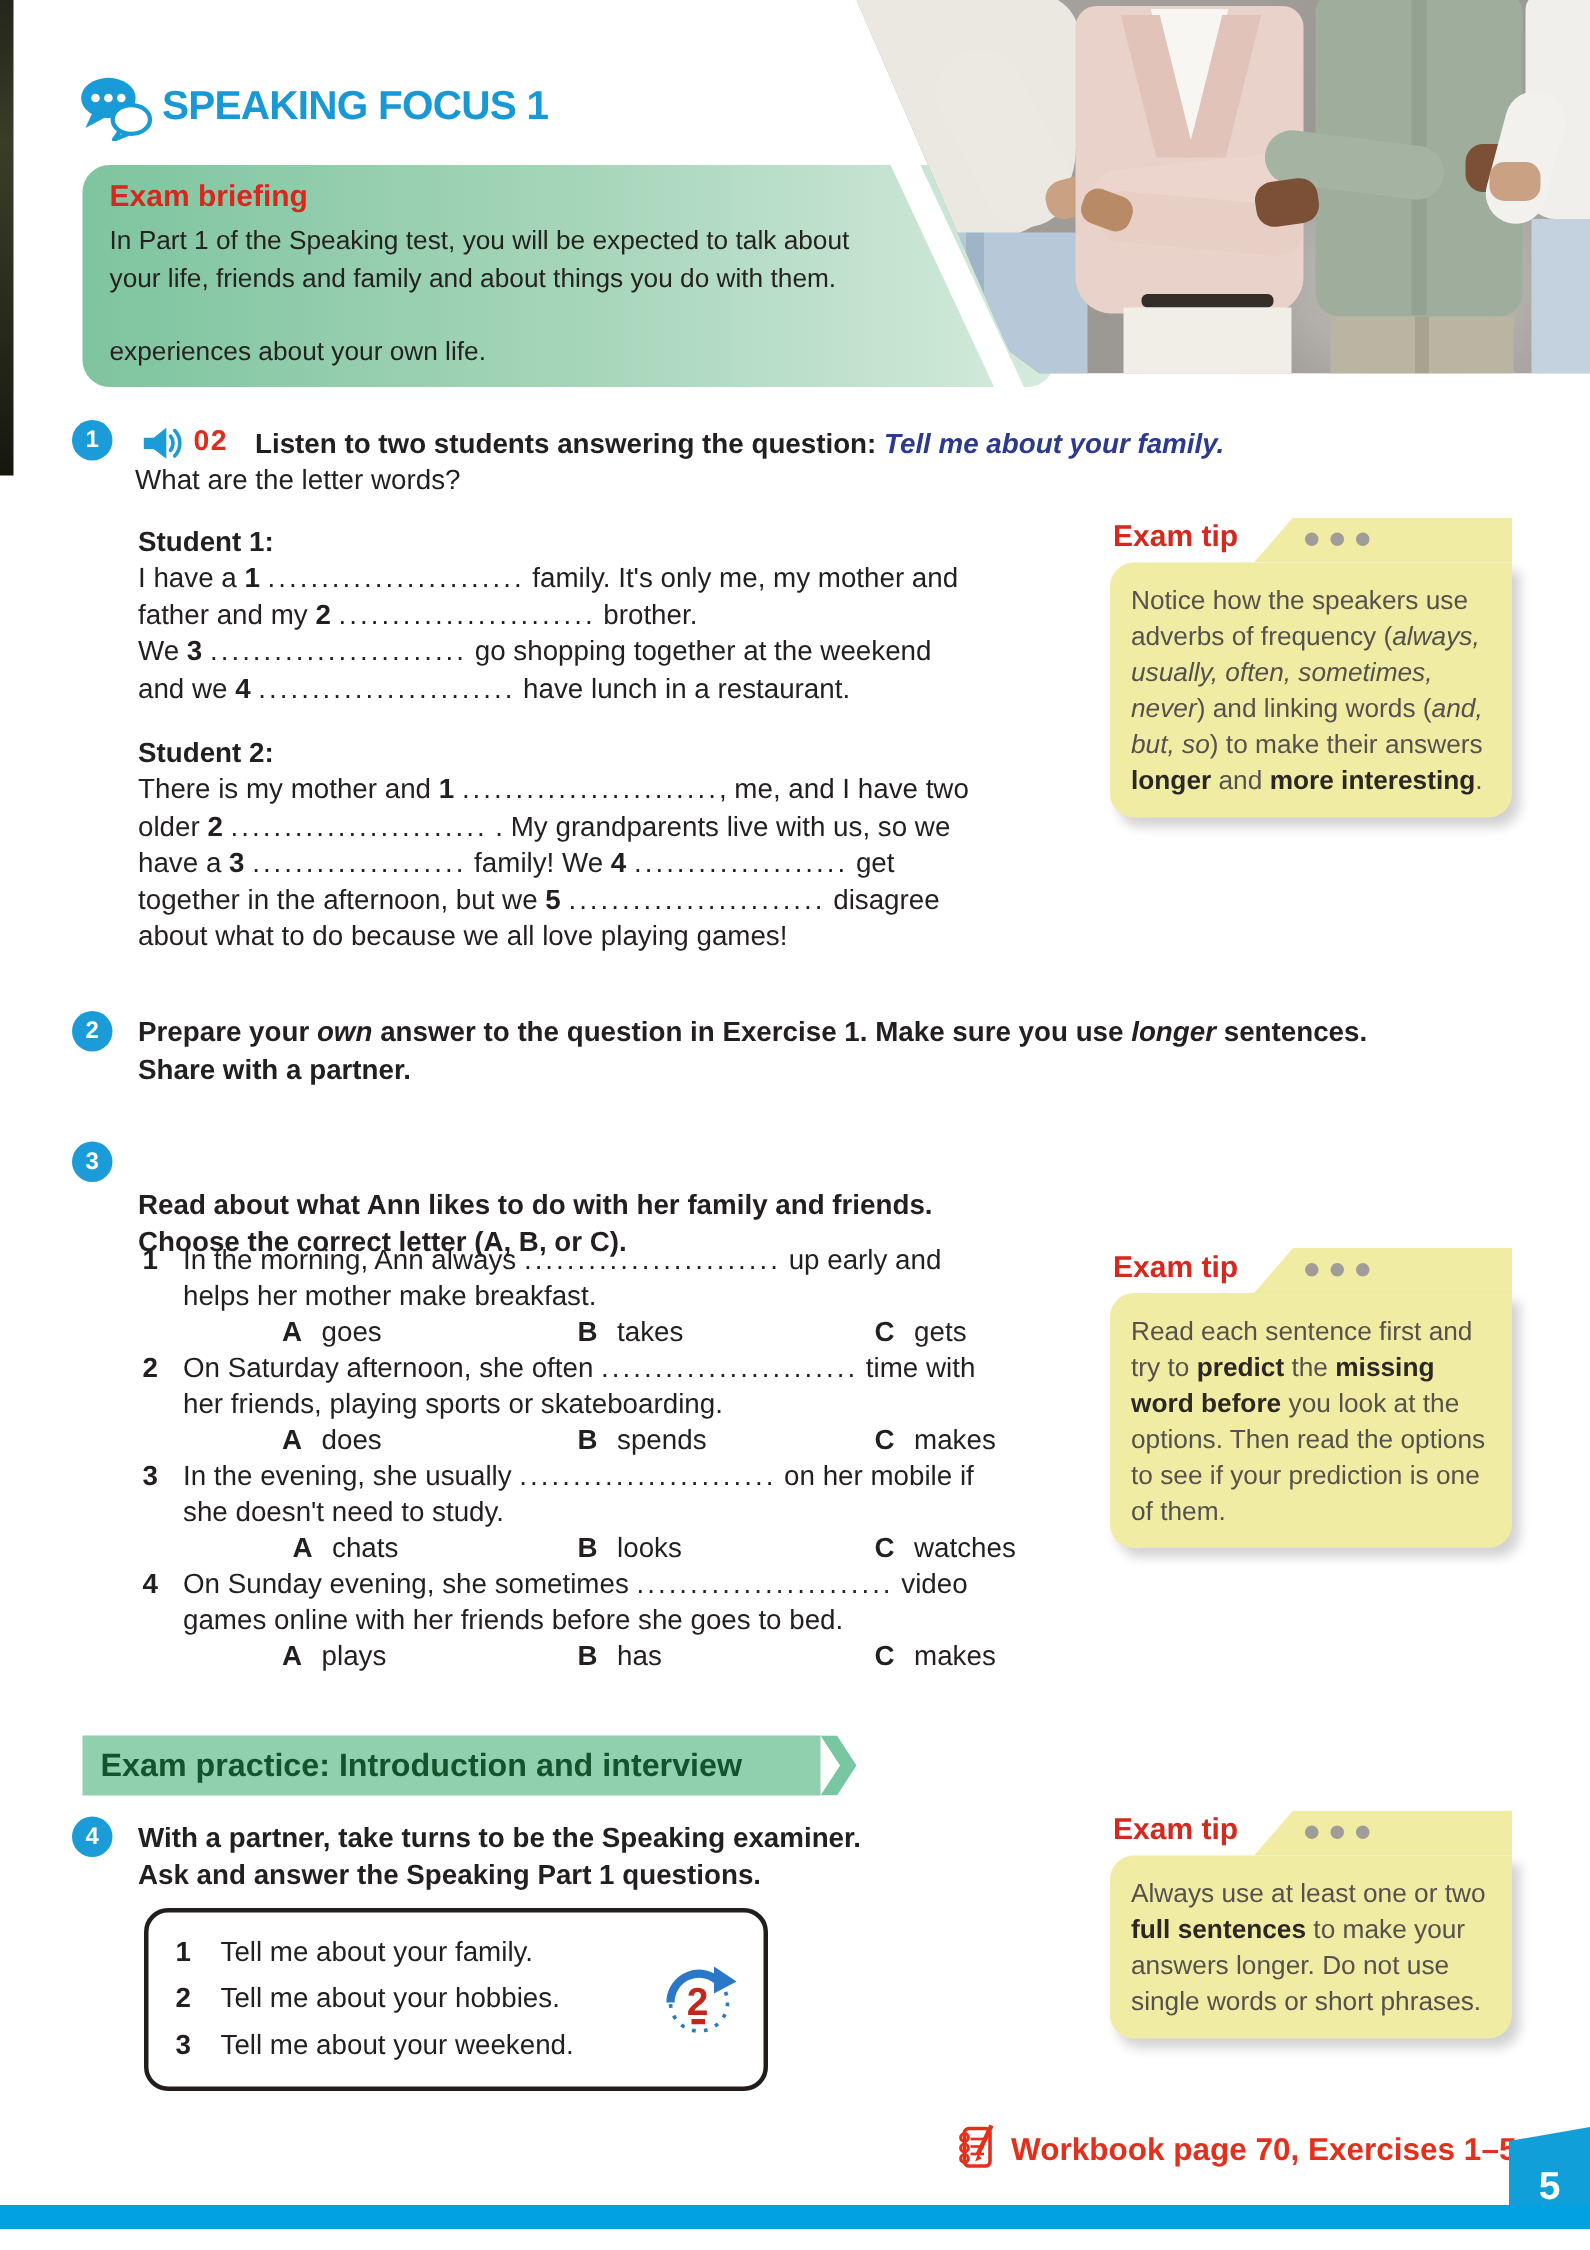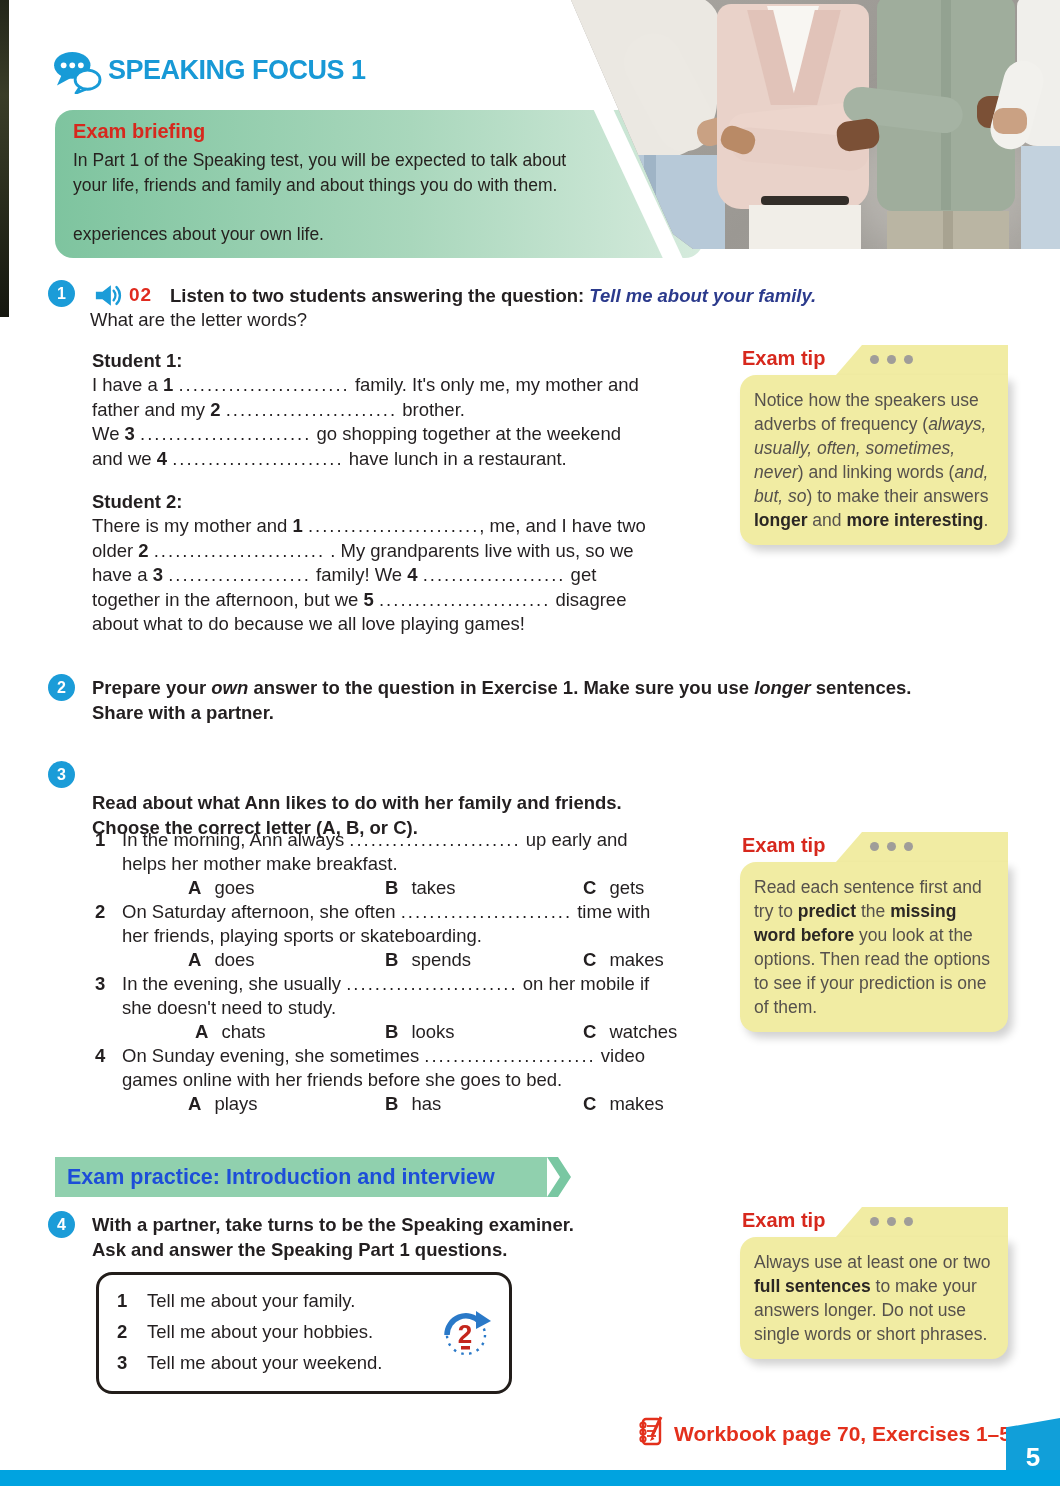--- a/index.html
+++ b/index.html
@@ -59,21 +59,21 @@
   
   .q{position:absolute;left:95px;width:625px;font-size:18.5px;line-height:24.2px;}
   .qn{position:absolute;left:0;top:0;font-weight:700;}
   .qtext{margin-left:27px;}
   .optrow{position:relative;height:24.2px;margin-left:27px;}
   .opt{position:absolute;top:0;}
   .optletter{font-weight:700;margin-right:13px;}
 
   
   .banner{position:absolute;left:55px;top:1157px;width:492px;height:40px;background:#90d0ae;}
-  .banner-text{font-size:21.5px;font-weight:700;line-height:40px;padding-left:12px;color:#1d4ed8;}
+  .banner-text{font-size:21.5px;font-weight:700;line-height:40px;padding-left:12px;color:#14532d;}
   .banner-arrow{position:absolute;left:547px;top:1157px;width:24px;height:40px;}
 
   
   .qbox{position:absolute;left:96px;top:1272px;width:410px;height:116px;border:3px solid #221d1a;border-radius:16px;}
   .qbox-row{display:flex;margin:0 0 0 18px;font-size:18.5px;line-height:31px;}
   .qbox-row:first-child{margin-top:10px;}
   .qbox .n{font-weight:700;width:30px;}
   .timer{position:absolute;right:16px;top:50%;margin-top:-27px;width:54px;height:54px;}
 
   

